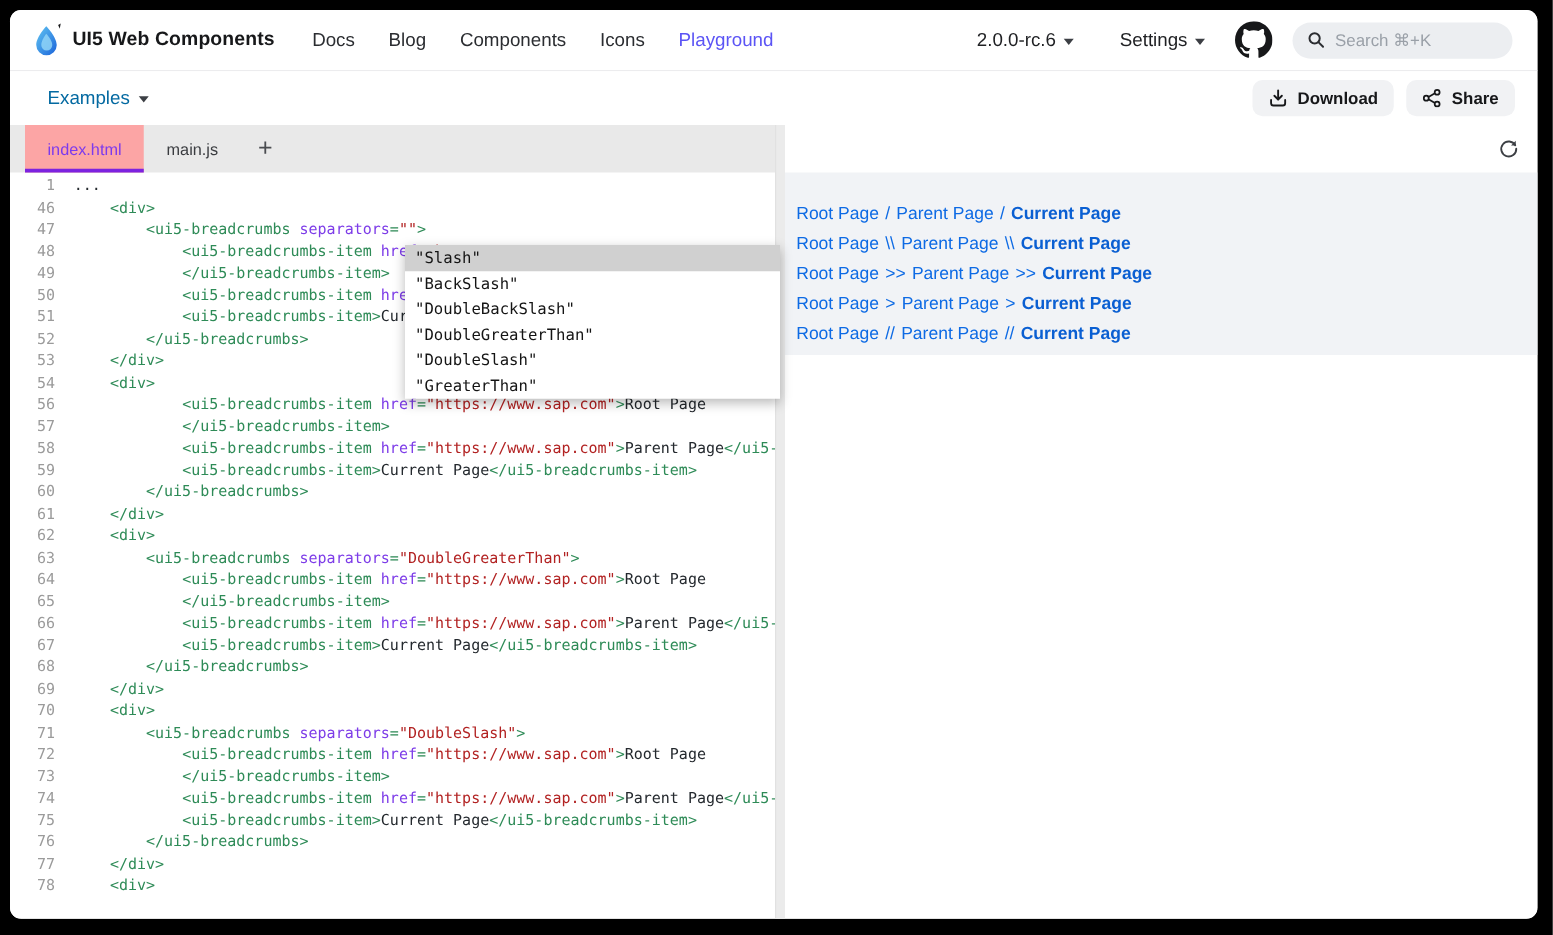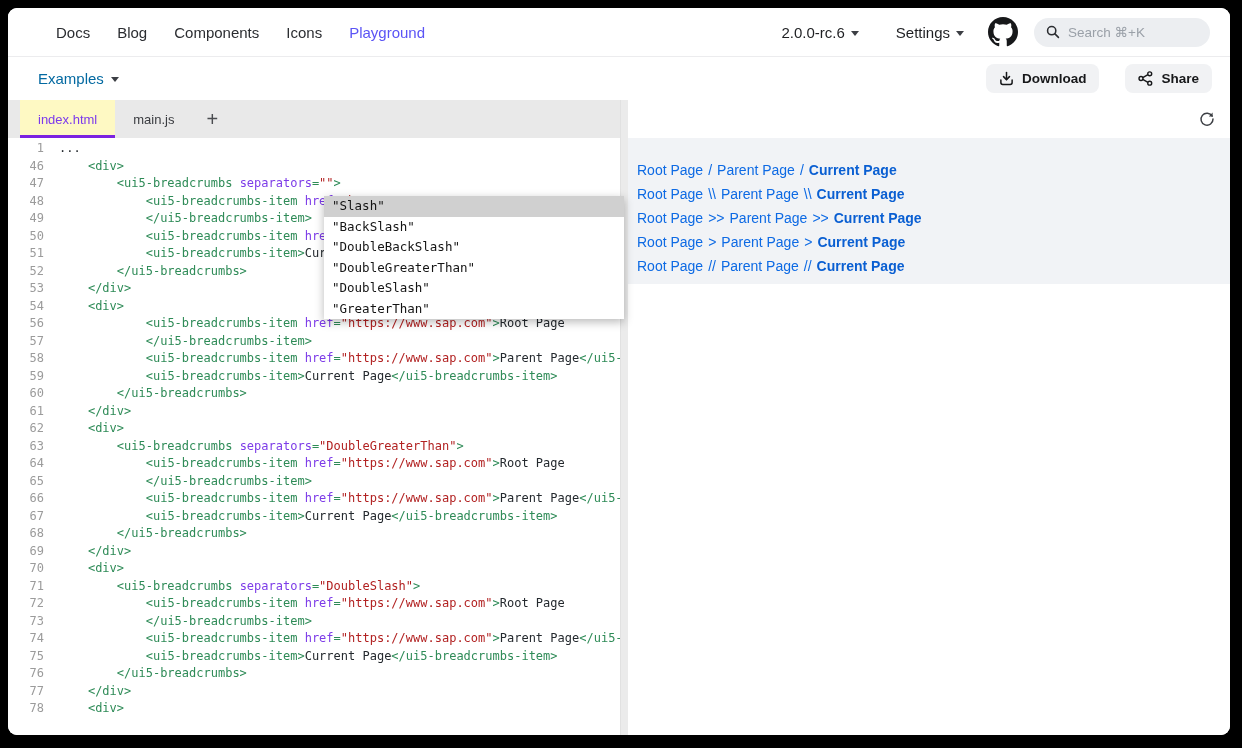--- a/index.html
+++ b/index.html
@@ -18,29 +18,29 @@
   .caret { width:0; height:0; border-left:4px solid transparent; border-right:4px solid transparent; border-top:5px solid #3c3f44; margin-top:2px; }
   .gh { margin-left:24px; display:flex; align-items:center; cursor:pointer; }
   .search { margin-left:16px; width:176px; height:29px; background:#eceef1; border-radius:15px; display:flex; align-items:center; padding:0 12px; gap:8px; }
   .search input { border:none; outline:none; background:transparent; font-size:13.5px; color:#333; width:120px; font-family:"Liberation Sans",sans-serif; }
   .search input::placeholder { color:#9aa0a8; }
   .hdr-right .dd + .dd { margin-left:37px; }
 
   
   .toolbar { height:43px; display:flex; align-items:center; padding:0 18px 0 30px; background:#fff; flex-shrink:0; }
   .examples { display:flex; align-items:center; gap:7px; font-size:15px; color:#0369a1; cursor:pointer; }
-  .toolbar-right { margin-left:auto; display:flex; gap:26px; }
+  .toolbar-right { margin-left:auto; display:flex; gap:10px; }
   .btn { display:flex; align-items:center; gap:8px; background:#f1f2f4; border:none; border-radius:8px; padding:7px 13px; font-size:13.5px; font-weight:700; color:#17181a; cursor:pointer; font-family:"Liberation Sans",sans-serif; }
 
   
   .main { flex:1; display:flex; min-height:0; }
   .editor { width:620px; flex-shrink:0; display:flex; flex-direction:column; position:relative; background:#fff; }
   .tabbar { height:38px; background:#e9e9e9; display:flex; align-items:stretch; padding-left:12px; flex-shrink:0; }
   .tab { display:flex; align-items:center; padding:0 18px; font-size:13px; color:#3a3c40; cursor:pointer; position:relative; }
-  .tab.active { color:#7c3aed; background:#fef9c3; }
+  .tab.active { color:#7c3aed; background:#fca5a5; }
   .tab.active::after { content:""; position:absolute; left:0; right:0; bottom:0; height:3px; background:#7c22e0; }
   .tab-plus { display:flex; align-items:center; padding:0 14px; font-size:20px; color:#4a4c50; cursor:pointer; }
 
   .codearea { flex:1; position:relative; overflow:hidden; padding-top:2px; font-family:"DejaVu Sans Mono", monospace; font-size:12px; }
   .code-line { display:flex; height:17.5px; line-height:17.5px; white-space:pre; }
   .ln { width:36px; flex-shrink:0; text-align:right; color:#9b9b9b; }
   .code { margin-left:15px; white-space:pre; }
   .tok-p { color:#24292e; }
   .tok-g { color:#2e8b57; }
   .tok-a { color:#7d3ce8; }
@@ -60,20 +60,34 @@
   .crumb-link { color:#0d6ae4; text-decoration:none; cursor:pointer; }
   .crumb-sep { color:#0d6ae4; margin:0 5px; }
   .crumb-current { color:#0a5fd2; font-weight:700; }
 </style>
 </head>
 <body>
 
 <div class="frame">
 
   <div class="header">
+    <div class="brand">
+      <svg width="24" height="28" viewBox="0 0 24 28">
+        <defs>
+          <linearGradient id="fl" x1="0" y1="0" x2="1" y2="1">
+            <stop offset="0" stop-color="#62c6f2"></stop>
+              <stop offset="1" stop-color="#1b64da"></stop>
+          </linearGradient>
+        </defs>
+        <path d="M11 3 C11 3 3 11.5 3 18 a8.2 8.2 0 0 0 16.4 0 C19.4 11.5 11 3 11 3 Z" fill="url(#fl)"></path>
+        <path d="M11 9 C11 9 7 14 7 18 a4.4 4.4 0 0 0 8.8 0 C15.8 14 11 9 11 9 Z" fill="#8fd4f7" opacity="0.85"></path>
+        <path d="M20.5 2 L22.6 0.8 L21.8 5 Z" fill="#17181a"></path>
+      </svg>
+      <span class="brand-title">UI5 Web Components</span>
+    </div>
     <div class="nav" id="nav">
         <div class="nav-item">Docs</div>
         <div class="nav-item">Blog</div>
         <div class="nav-item">Components</div>
         <div class="nav-item">Icons</div>
         <div class="nav-item active">Playground</div>
       </div>
     <div class="hdr-right">
       <div class="dd">
         <span>2.0.0-rc.6</span>

